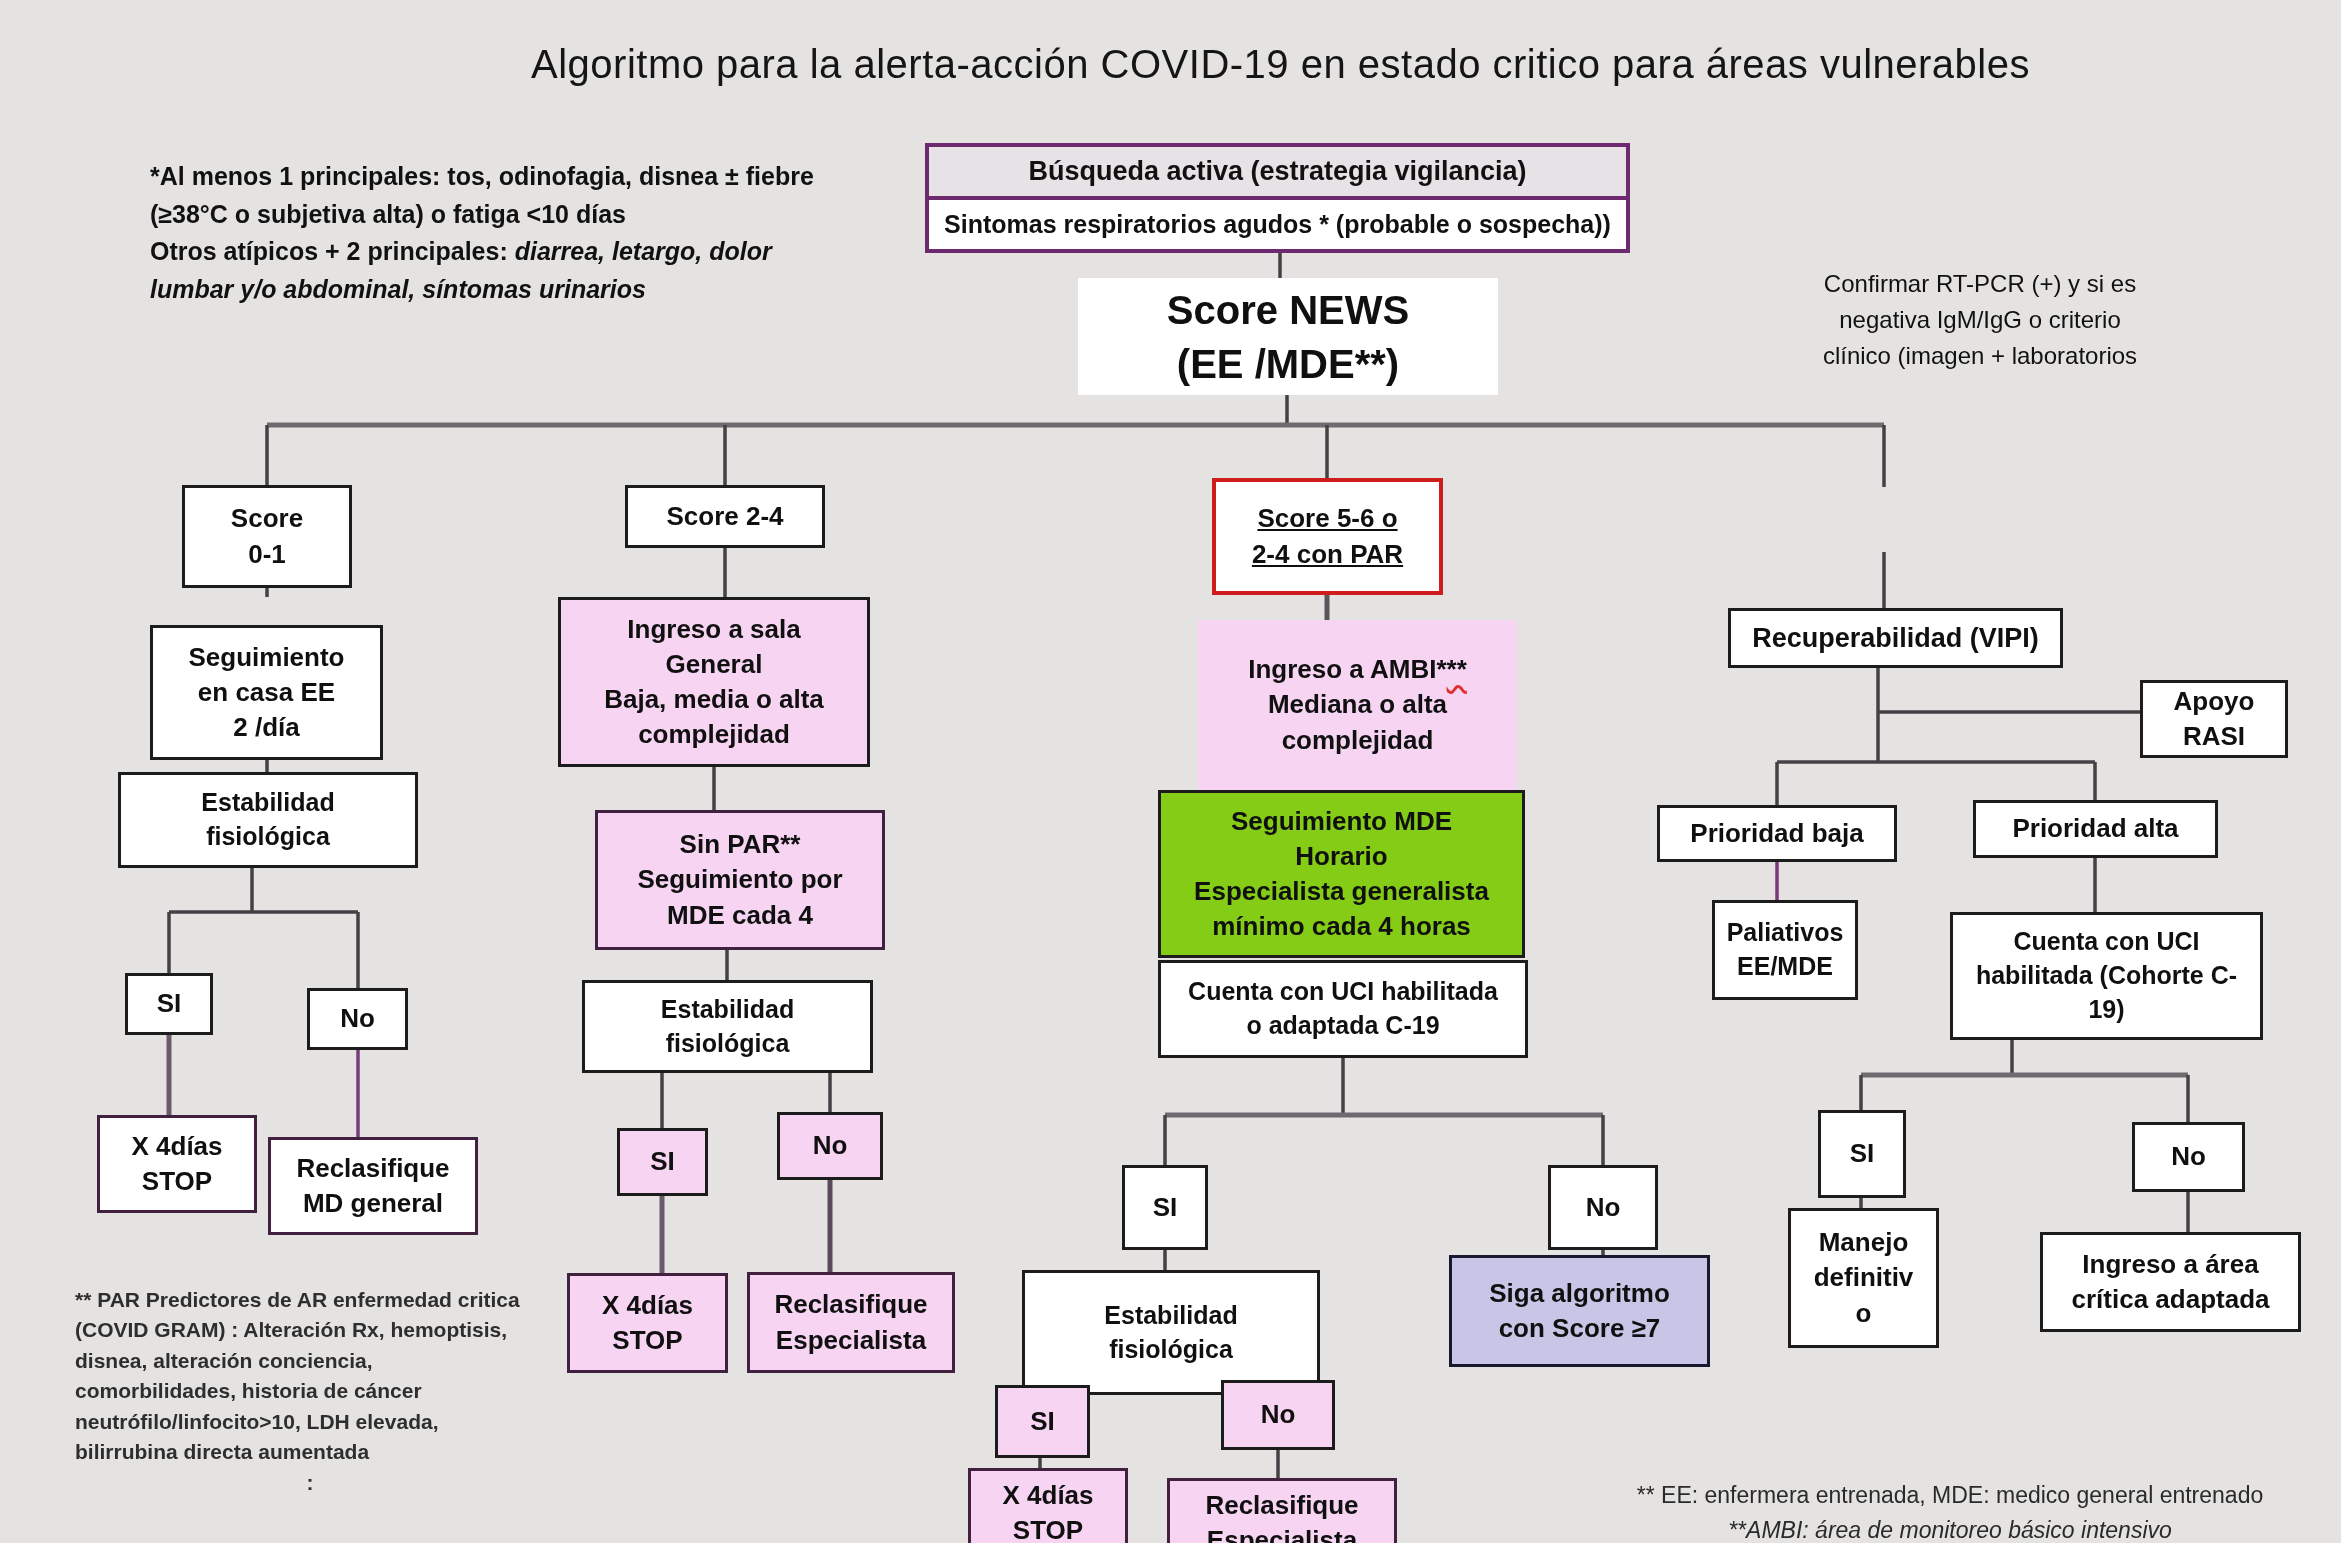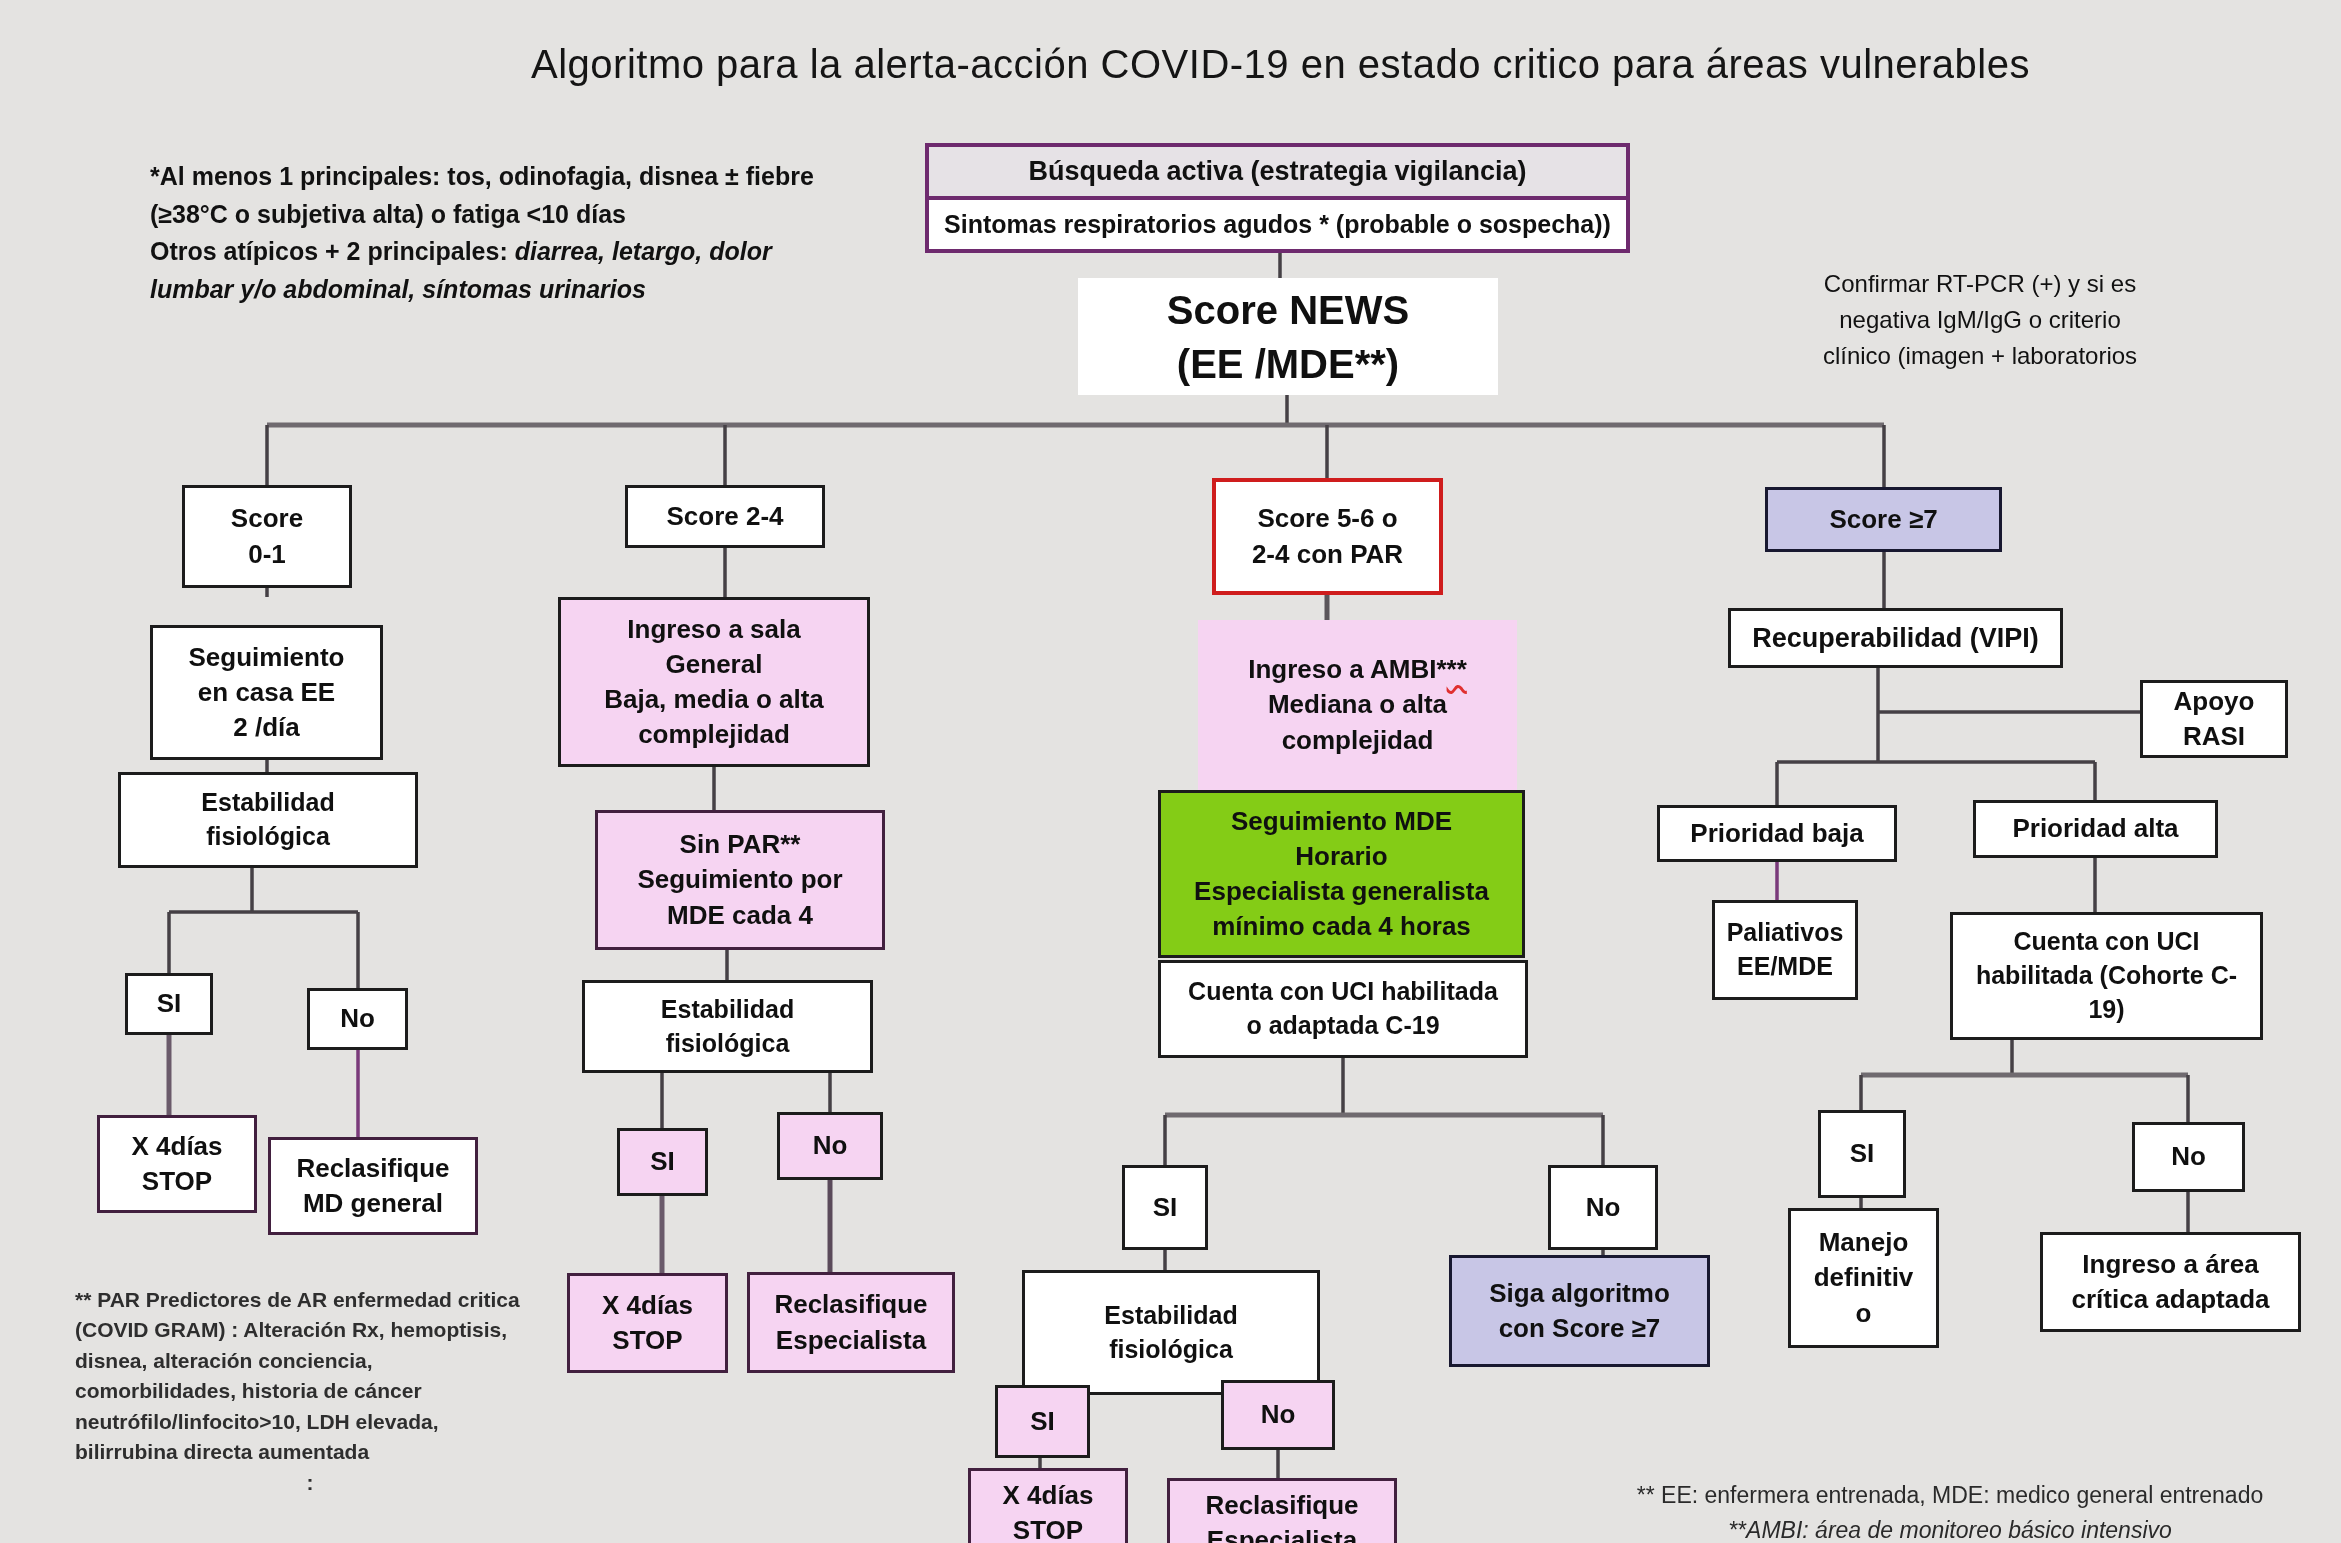--- a/index.html
+++ b/index.html
@@ -166,21 +166,21 @@
 MDE  cada 4</div>
   <div class="box" style="left:582px;top:980px;width:291px;height:93px;font-size:25px;">Estabilidad
 fisiológica</div>
   <div class="box pink" style="left:617px;top:1128px;width:91px;height:68px;">SI</div>
   <div class="box pink" style="left:777px;top:1112px;width:106px;height:68px;">No</div>
   <div class="box pink purpleborder" style="left:567px;top:1273px;width:161px;height:100px;">X 4días
 STOP</div>
   <div class="box pink purpleborder" style="left:747px;top:1272px;width:208px;height:101px;">Reclasifique
 Especialista</div>
 
-  <div class="box redborder" style="left:1212px;top:478px;width:231px;height:117px;">Score 5-6 o
+  <div class="box redborder" style="left:1212px;top:478px;width:231px;height:117px;text-decoration:underline;">Score 5-6 o
 2-4 con PAR</div>
   <div class="box pink noborder" style="left:1198px;top:620px;width:319px;height:170px;">
     <div><span>Ingreso a AMBI*</span><span class="squiggle">**</span></div>
     <div>Mediana o alta
 complejidad</div>
   </div>
   <div class="box palepink" style="left:1158px;top:790px;width:367px;height:168px;">Seguimiento  MDE
 Horario
 Especialista generalista
 mínimo cada  4 horas</div>
@@ -192,21 +192,20 @@
 fisiológica</div>
   <div class="box lav" style="left:1449px;top:1255px;width:261px;height:112px;">Siga algoritmo
 con Score ≥7</div>
   <div class="box pink" style="left:995px;top:1385px;width:95px;height:73px;">SI</div>
   <div class="box pink" style="left:1221px;top:1380px;width:114px;height:70px;">No</div>
   <div class="box pink purpleborder" style="left:968px;top:1468px;width:160px;height:90px;">X 4días
 STOP</div>
   <div class="box pink purpleborder" style="left:1167px;top:1478px;width:230px;height:90px;">Reclasifique
 Especialista</div>
 
-  <div class="box lav" style="left:1765px;top:487px;width:237px;height:65px;">Score ≥7</div>
   <div class="box" style="left:1728px;top:608px;width:335px;height:60px;font-size:27px;">Recuperabilidad (VIPI)</div>
   <div class="box" style="left:2140px;top:680px;width:148px;height:78px;">Apoyo
 RASI</div>
   <div class="box" style="left:1657px;top:805px;width:240px;height:57px;">Prioridad baja</div>
   <div class="box" style="left:1973px;top:800px;width:245px;height:58px;">Prioridad alta</div>
   <div class="box" style="left:1712px;top:900px;width:146px;height:100px;font-size:25px;">Paliativos
 EE/MDE</div>
   <div class="box" style="left:1950px;top:912px;width:313px;height:128px;font-size:25px;">Cuenta con UCI
 habilitada (Cohorte C-
 19)</div>

